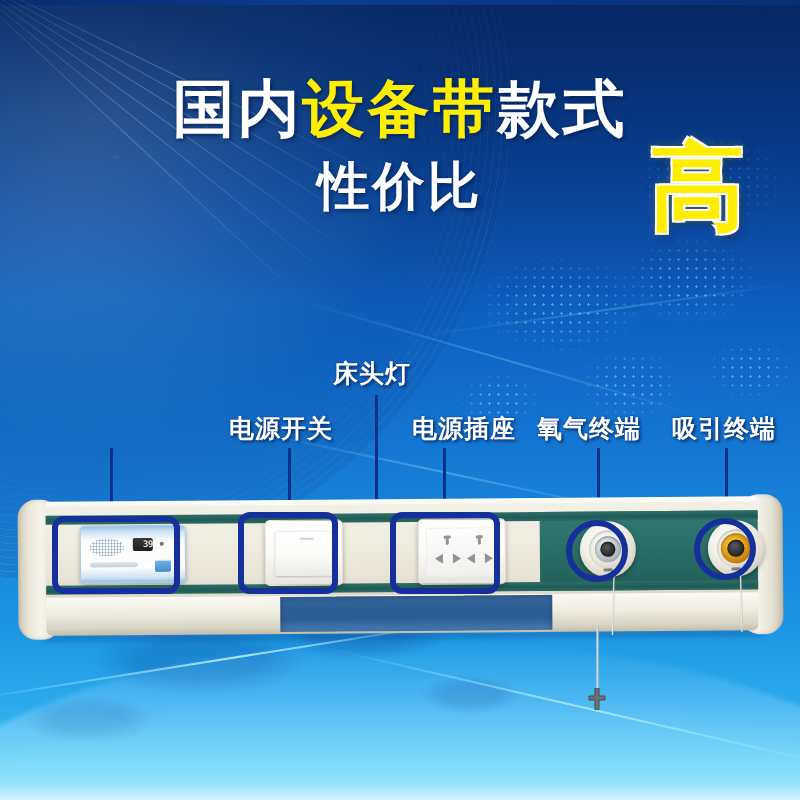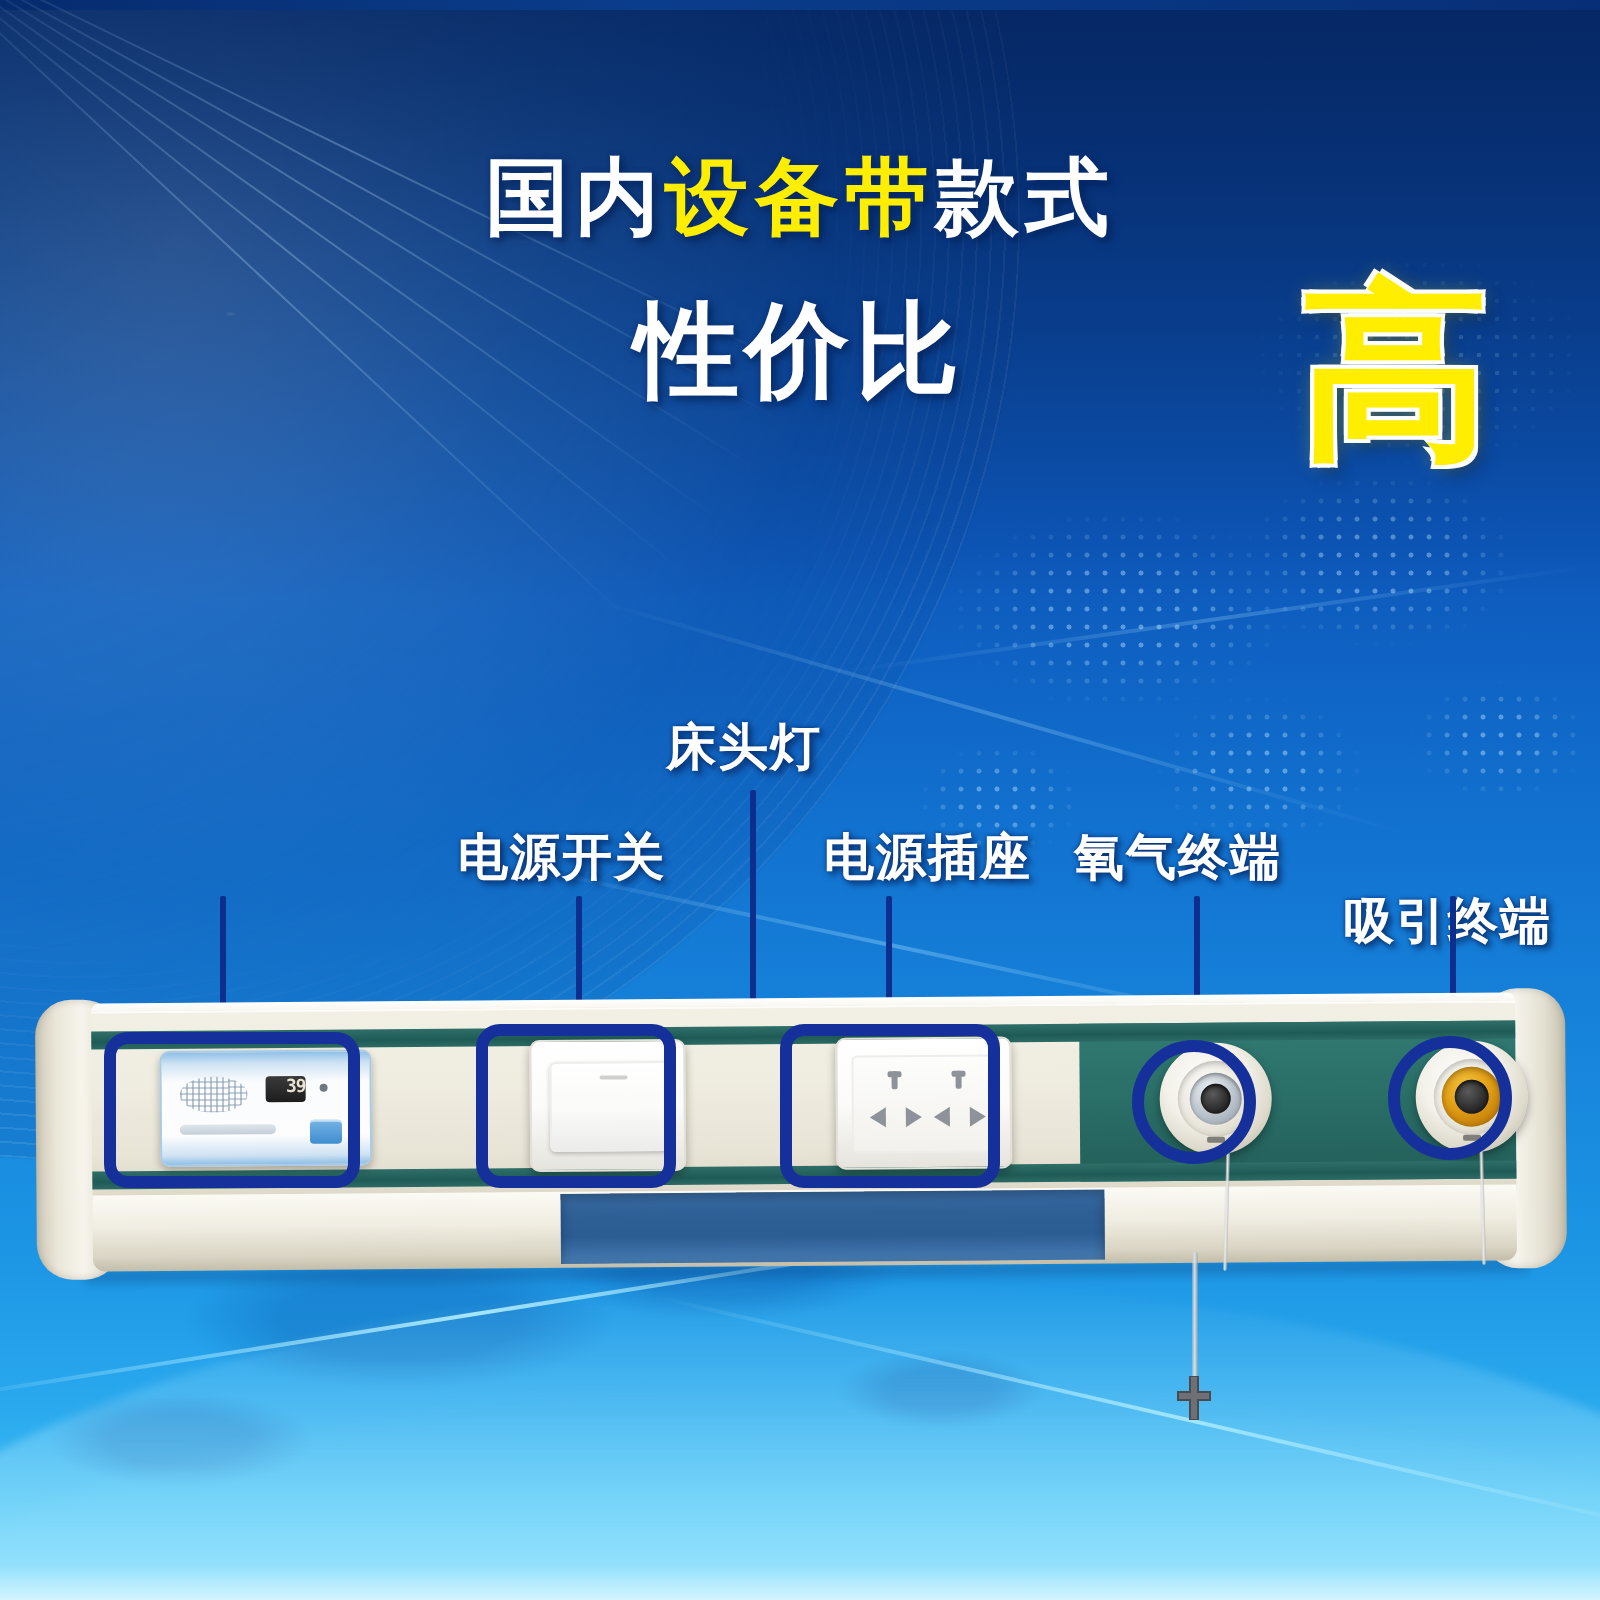--- a/index.html
+++ b/index.html
@@ -156,27 +156,27 @@
     filter:blur(4px);
   }
 
   
   .headline{
     position:absolute;left:0;right:0;top:78px;
     text-align:center;
     pointer-events:none;
   }
   .hl-line1{
-    font-size:42px;font-weight:700;letter-spacing:3px;line-height:1;
+    font-size:62px;font-weight:700;letter-spacing:3px;line-height:1;
     color:#ffffff;
     text-shadow:0 0 2px rgba(10,50,120,.9),2px 2px 4px rgba(3,30,80,.75);
   }
   .hl-line1 .accent{color:#ffee00;}
   .hl-line2{
-    margin-top:30px;
+    margin-top:20px;
     font-size:52px;font-weight:700;letter-spacing:3px;line-height:1;
     color:#ffffff;
     text-shadow:0 0 2px rgba(10,50,120,.9),2px 2px 5px rgba(3,30,80,.75);
   }
   .hl-big{
     position:absolute;right:55px;top:140px;
     font-size:95px;font-weight:700;line-height:1;
     color:#ffee00;
     text-shadow:
       -2px -2px 0 #ffffff, 2px -2px 0 #ffffff, -2px 2px 0 #ffffff, 2px 2px 0 #ffffff,
@@ -422,21 +422,21 @@
   <div class="headline">
     <div class="hl-line1"><span>国内</span><span class="accent">设备带</span><span>款式</span></div>
     <div class="hl-line2">性价比</div>
   </div>
   <div class="hl-big">高</div>
 
   <div class="callout" style="left:333px;top:357px;">床头灯</div>
   <div class="callout" style="left:229px;top:412px;">电源开关</div>
   <div class="callout" style="left:412px;top:412px;">电源插座</div>
   <div class="callout" style="left:537px;top:412px;">氧气终端</div>
-  <div class="callout" style="left:672px;top:412px;margin-top:32px;">吸引终端</div>
+  <div class="callout" style="left:672px;top:412px;">吸引终端</div>
 
   <div class="leader" style="left:110px;top:448px;height:72px;"></div>
   <div class="leader" style="left:288px;top:448px;height:72px;"></div>
   <div class="leader" style="left:375px;top:395px;height:218px;"></div>
   <div class="leader" style="left:443px;top:448px;height:72px;"></div>
   <div class="leader" style="left:597px;top:448px;height:78px;"></div>
   <div class="leader" style="left:725px;top:448px;height:78px;"></div>
 
   <div class="panel-wrap">
 

